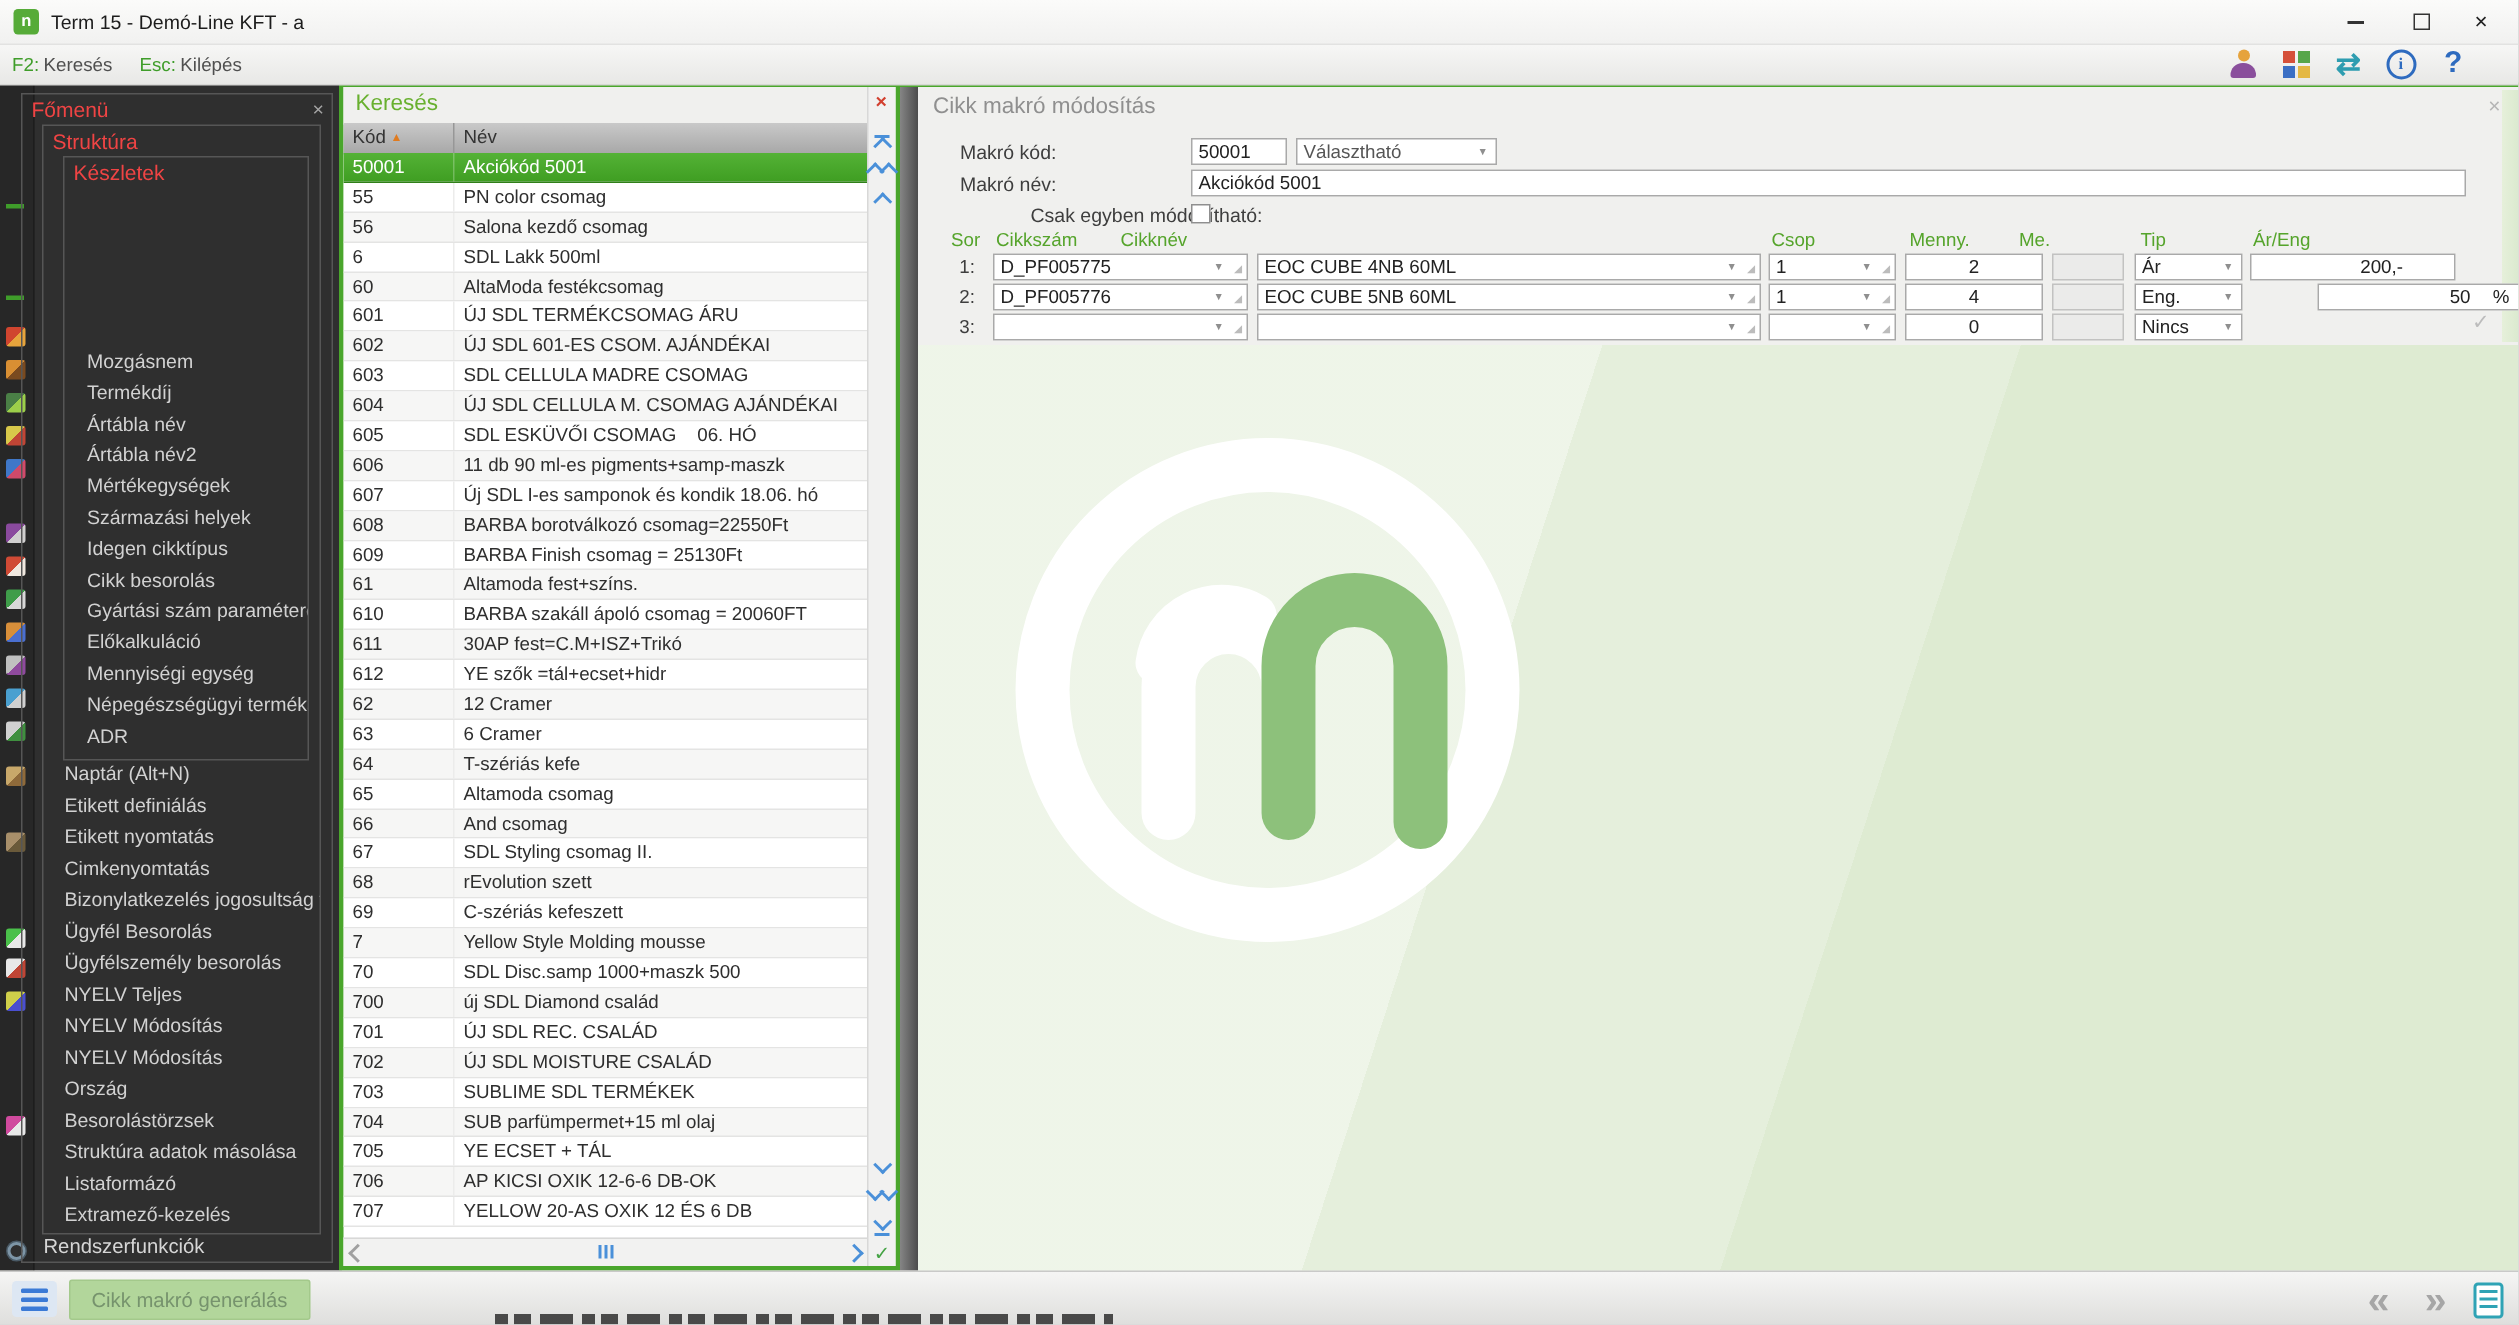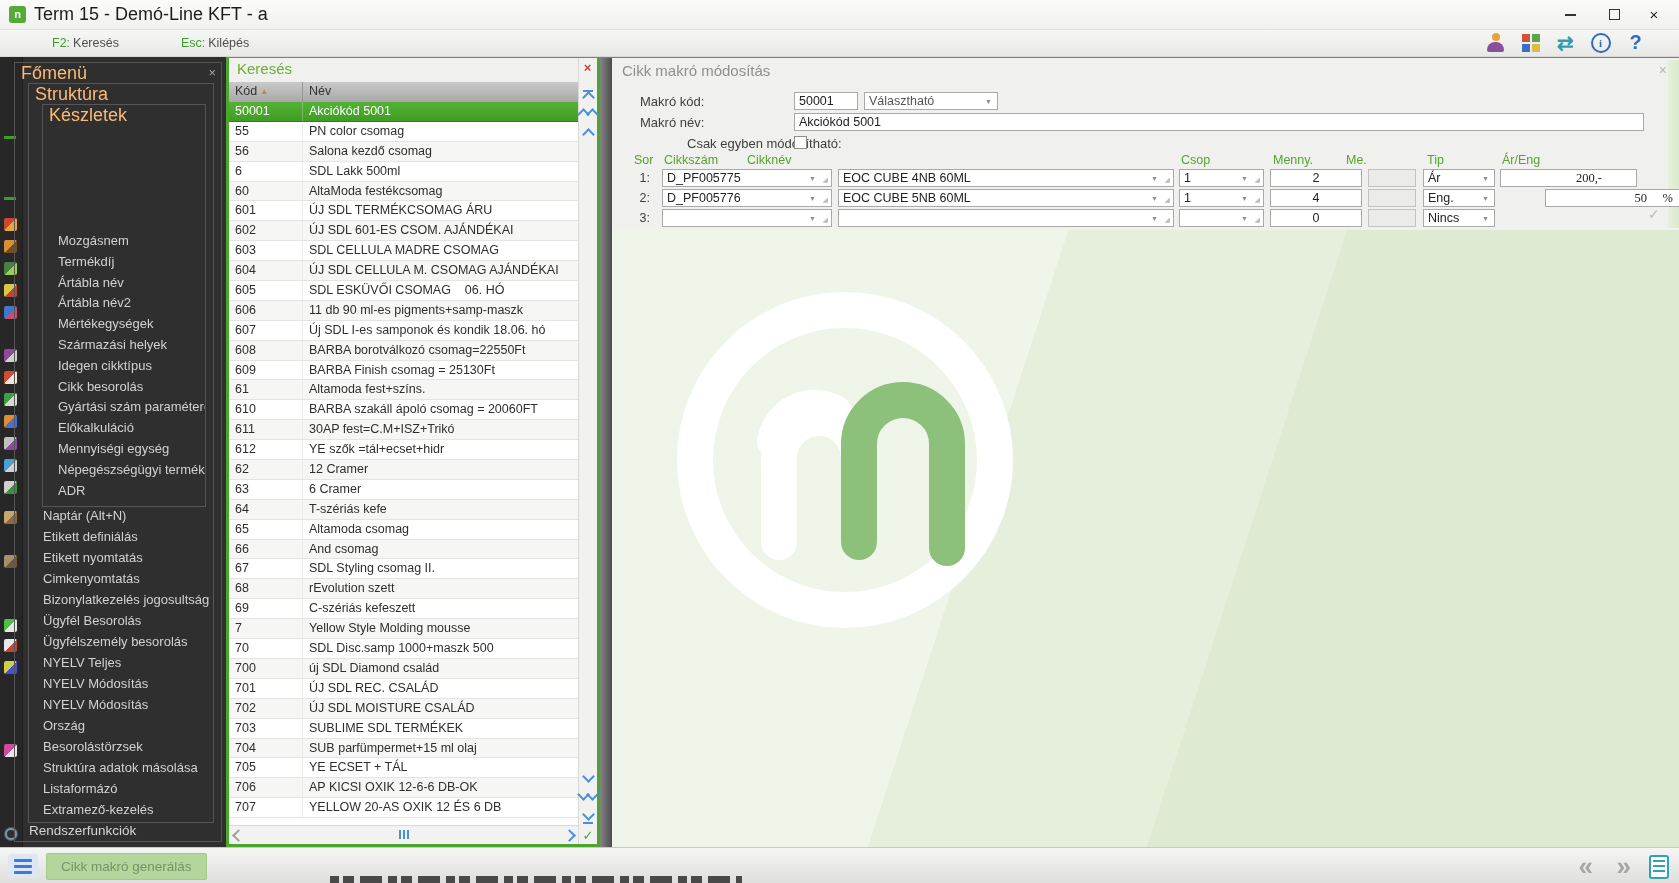--- a/index.html
+++ b/index.html
@@ -1,48 +1,48 @@
 <!DOCTYPE html>
 <html><head>
 <meta charset="utf-8">
 <style>
   html,body{margin:0;padding:0;background:#c9c9c9;}
   .win{position:relative;width:1679px;height:883px;background:#f0f0ee;overflow:hidden;
        font-family:"Liberation Sans",sans-serif;-webkit-font-smoothing:antialiased;}
   
   .titlebar{position:absolute;top:0;left:0;right:0;height:29px;background:linear-gradient(#fbfbfa,#f1f1f0);border-bottom:1px solid #e2e2e1;z-index:30;}
   .logo{position:absolute;left:9px;top:6px;width:17px;height:17px;border-radius:3px;background:#56ab38;color:#fff;font-weight:bold;font-size:11px;text-align:center;line-height:17px;}
-  .wtitle{position:absolute;left:34px;top:0;line-height:29px;font-size:18px;color:#1c1c1c;}
+  .wtitle{position:absolute;left:34px;top:0;line-height:29px;font-size:13px;color:#1c1c1c;}
   .wc{position:absolute;top:0;width:34px;height:29px;text-align:center;color:#222;cursor:default;}
   .wc-min{right:92px;}.wc-min i{display:inline-block;width:11px;height:2px;background:#333;margin-top:14px;}
   .wc-max{right:48px;}.wc-max i{display:inline-block;width:9px;height:9px;border:1.5px solid #333;margin-top:9px;}
   .wc-close{right:8px;font-size:15px;line-height:29px;color:#222;}
   
   .toolbar{position:absolute;top:29px;left:0;right:0;height:27px;background:linear-gradient(#f7f7f6,#e8e8e6);border-bottom:1px solid #d8d8d6;z-index:29;}
   .shortcuts{position:absolute;left:8px;top:0;height:27px;display:flex;align-items:center;gap:18px;font-size:12.5px;}
-  .sc .k{color:#3f9d2a;margin-left:44px;}.sc .v{color:#4f4f4f;margin-left:3px;}
+  .sc .k{color:#3f9d2a;}.sc .v{color:#4f4f4f;margin-left:3px;}
   .tb-icons{position:absolute;right:26px;top:1px;display:flex;}
   .tb-btn{width:35px;height:25px;display:flex;align-items:center;justify-content:center;position:relative;}
   .person-head{position:absolute;top:3px;left:14px;width:8px;height:8px;border-radius:50%;background:#e6a33c;}
   .person-body{position:absolute;bottom:3px;left:9px;width:17px;height:10px;border-radius:8px 8px 2px 2px;background:#8a4f9c;}
   .gridicon{display:grid;grid-template-columns:8px 8px;grid-template-rows:8px 8px;gap:2px;}
   .gridicon i:nth-child(1){background:#d5503a;}.gridicon i:nth-child(2){background:#57a64a;}
   .gridicon i:nth-child(3){background:#3b6fc4;}.gridicon i:nth-child(4){background:#e4b844;}
   .swap{font-size:20px;font-weight:bold;color:#2e9db0;line-height:1;}
   .infoc{width:16px;height:16px;border:2px solid #2e6bbf;border-radius:50%;color:#2e6bbf;font-weight:bold;font-size:11px;line-height:16px;text-align:center;font-family:"Liberation Serif",serif;}
   .helpq{font-size:20px;font-weight:bold;color:#2e6bbf;}
   .topline{position:absolute;left:226px;top:55px;right:0;height:3px;background:#4aa62c;z-index:6;}
   
   .sidebar{position:absolute;left:0;top:56px;width:228px;height:791px;background:#2f2f2f;overflow:hidden;z-index:5;}
   .iconstrip{position:absolute;left:0;top:0;bottom:0;width:22px;background:#272727;border-right:1px solid #1d1d1d;}
   .mi{position:absolute;left:4px;width:13px;height:13px;border-radius:2px;}
   .mi-dash{position:absolute;left:4px;width:12px;height:3px;background:#3f9d2a;}
   .gear{position:absolute;left:5px;width:8px;height:8px;border:2px solid #7d95a6;border-radius:50%;background:#2f2f2f;box-shadow:0 0 0 1px #4a5a66;}
   .frame{position:absolute;border:1px solid #565656;box-sizing:border-box;}
-  .ftitle{font-size:18px;color:#fdba74;padding-left:6px;line-height:20px;height:20px;white-space:nowrap;overflow:hidden;}
+  .ftitle{font-size:14px;color:#ef4444;padding-left:6px;line-height:20px;height:20px;white-space:nowrap;overflow:hidden;}
   .fclose{position:absolute;right:5px;top:0;color:#a5a5a5;font-size:13px;line-height:20px;}
   .slist{position:absolute;left:0;right:0;}
   .sitem{color:#d2d2d2;font-size:13px;white-space:nowrap;overflow:hidden;}
   .bitem{position:absolute;font-size:13.5px;color:#d6d6d6;}
   
   .popup{position:absolute;left:43px;top:59px;width:147px;background:#232323;border:1px solid #3f9d2a;border-left:6px solid #3f9d2a;box-shadow:3px 4px 8px rgba(0,0,0,.55);z-index:40;box-sizing:border-box;}
   .ptitle{position:relative;height:27px;line-height:27px;color:#ededed;font-size:16px;padding-left:10px;}
   .pitem{height:21.5px;line-height:21.5px;padding-left:18px;font-size:13.5px;color:#d4d4d4;}
   .pitem.sel{background:#3f9d2a;color:#fff;}
   
@@ -82,21 +82,21 @@
   .d-strip{position:absolute;left:1056px;top:2px;width:14px;height:168px;background:linear-gradient(90deg,#e6f0da,#d8e8cc);}
   .d-check{position:absolute;left:1036px;top:148px;color:#bcbcbc;font-size:14px;}
   .flabel{position:absolute;font-size:13px;color:#3e3e3e;white-space:nowrap;}
   .ghead{position:absolute;font-size:12.5px;color:#55a42b;white-space:nowrap;}
   .fld{position:absolute;height:18px;box-sizing:border-box;background:#fff;border:1px solid #a9a9a9;font-size:12.5px;line-height:16px;color:#222;padding:0 4px;white-space:nowrap;overflow:hidden;}
   .fld .dd{position:absolute;right:15px;top:5px;font-size:7px;color:#8f8f8f;line-height:1;}
   .fld .grip{position:absolute;right:3px;top:6px;font-size:7px;color:#bcbcbc;line-height:1;}
   .fld.only-dd .dd{right:5px;}
   .fld.dis{background:#ebebea;border-color:#c2c2c1;}
   .fld.num{text-align:center;}
-  .fld.ar{text-align:right;padding-right:34px;font-family:Liberation Serif, serif;}
+  .fld.ar{text-align:right;padding-right:34px;}
   .fld.ar .suffix{position:absolute;right:8px;top:0;line-height:16px;}
   .gsor{position:absolute;width:28px;text-align:right;font-size:12.5px;color:#3e3e3e;}
   .cb{position:absolute;width:13px;height:13px;background:#fff;border:1px solid #8f8f8f;box-sizing:border-box;}
   .d-work{position:absolute;left:12px;top:172px;right:0;bottom:0;overflow:hidden;background-color:#deebd2;
     background-image:linear-gradient(108deg,rgba(255,255,255,.5) 0 36%,rgba(255,255,255,.22) 36% 58%,rgba(255,255,255,0) 58%);}
   .wm{position:absolute;left:63px;top:60px;}
   
   .statusbar{position:absolute;left:0;top:847px;right:0;height:36px;background:linear-gradient(#f5f5f4,#dededc);border-top:1px solid #c9c9c8;z-index:8;}
   .burger{position:absolute;left:8px;top:6px;width:30px;height:24px;background:#dde7f3;border-radius:3px;display:flex;flex-direction:column;justify-content:center;gap:3px;align-items:center;}
   .burger i{width:18px;height:3px;background:#3b7ad6;border-radius:1px;}

